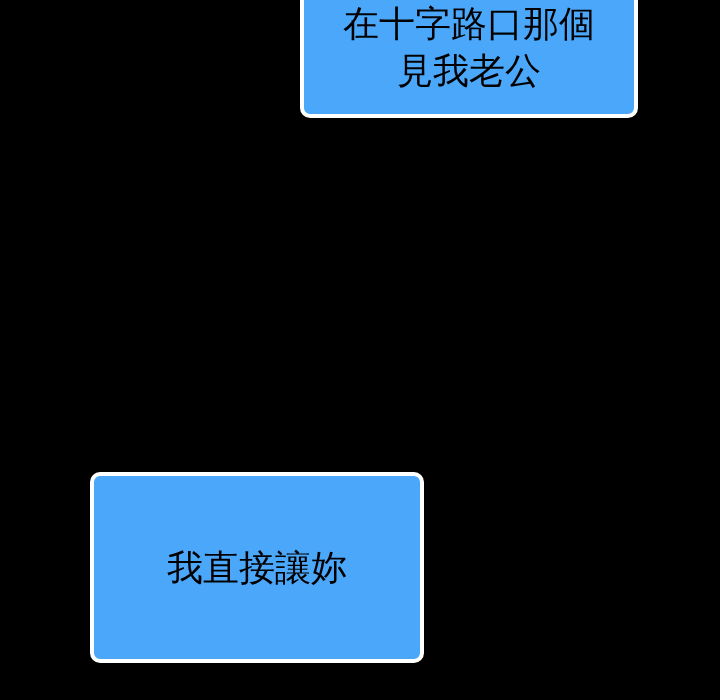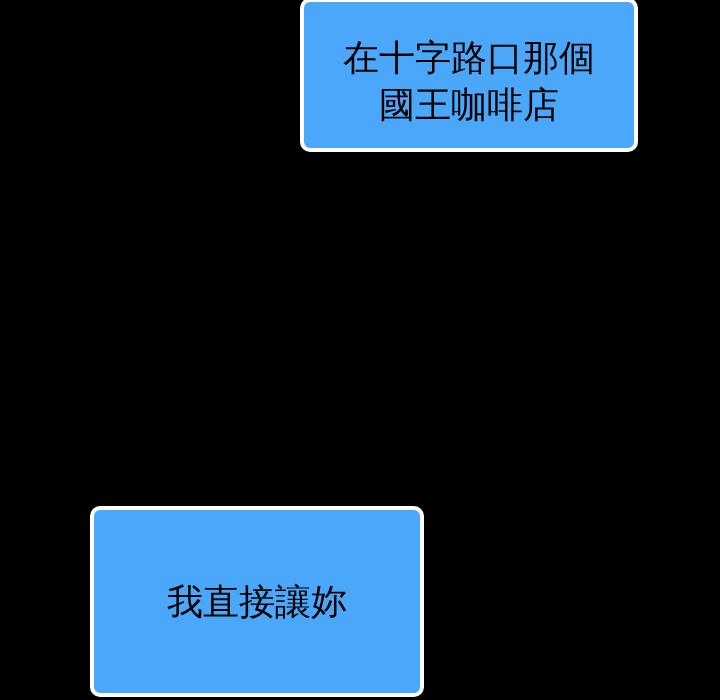--- a/index.html
+++ b/index.html
@@ -10,21 +10,20 @@
     width: 720px;
     height: 700px;
     position: relative;
     overflow: hidden;
     background: var(--bg, #000000);
     font-family: "DejaVu Sans", "Liberation Sans", sans-serif;
   }
   .panel {
     position: absolute;
     inset: 0;
-    margin-top: 34px;
   }
   .bubble {
     position: absolute;
     box-sizing: border-box;
     background: var(--bubble-fill, #4BA7FA);
     border: 4px solid var(--bubble-border, #FFFFFF);
     border-radius: 10px;
     color: var(--ink, #000000);
     text-align: center;
     font-weight: 500;
@@ -54,20 +53,20 @@
     white-space: nowrap;
   }
 </style>
 </head>
 <body>
 
 <div class="panel">
 
   <div class="bubble bubble-top">
     <div class="speech-line">在十字路口那個</div>
-    <div class="speech-line">國王咖啡店</div>
+    <div class="speech-line">見我老公</div>
   </div>
 
   <div class="bubble bubble-bottom">
     <div class="speech-line">我直接讓妳</div>
   </div>
 
 </div>
 
 </body></html>

